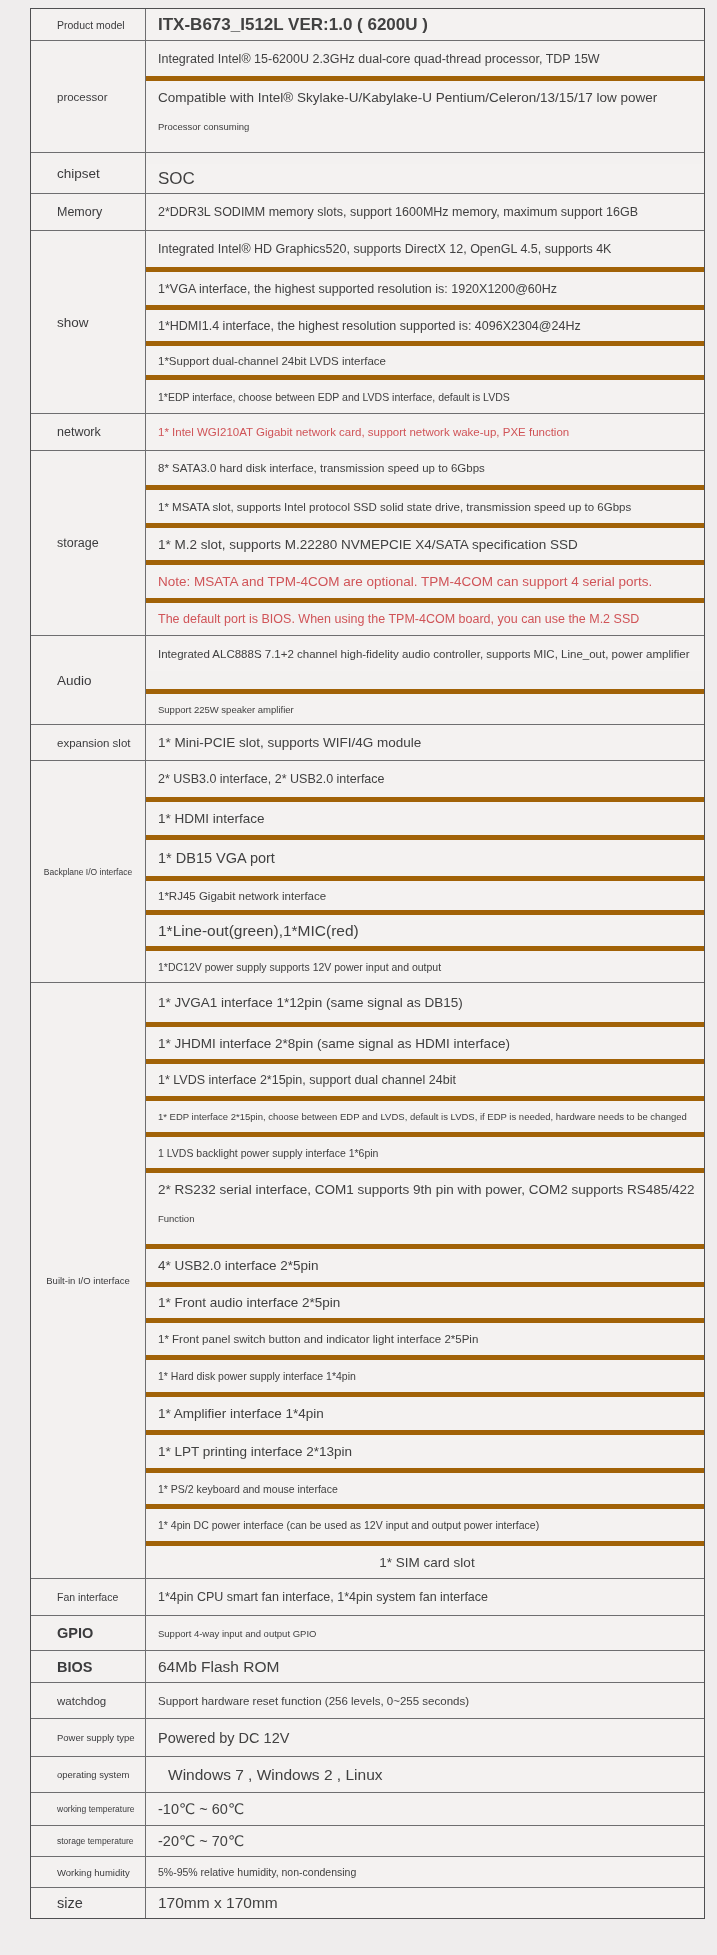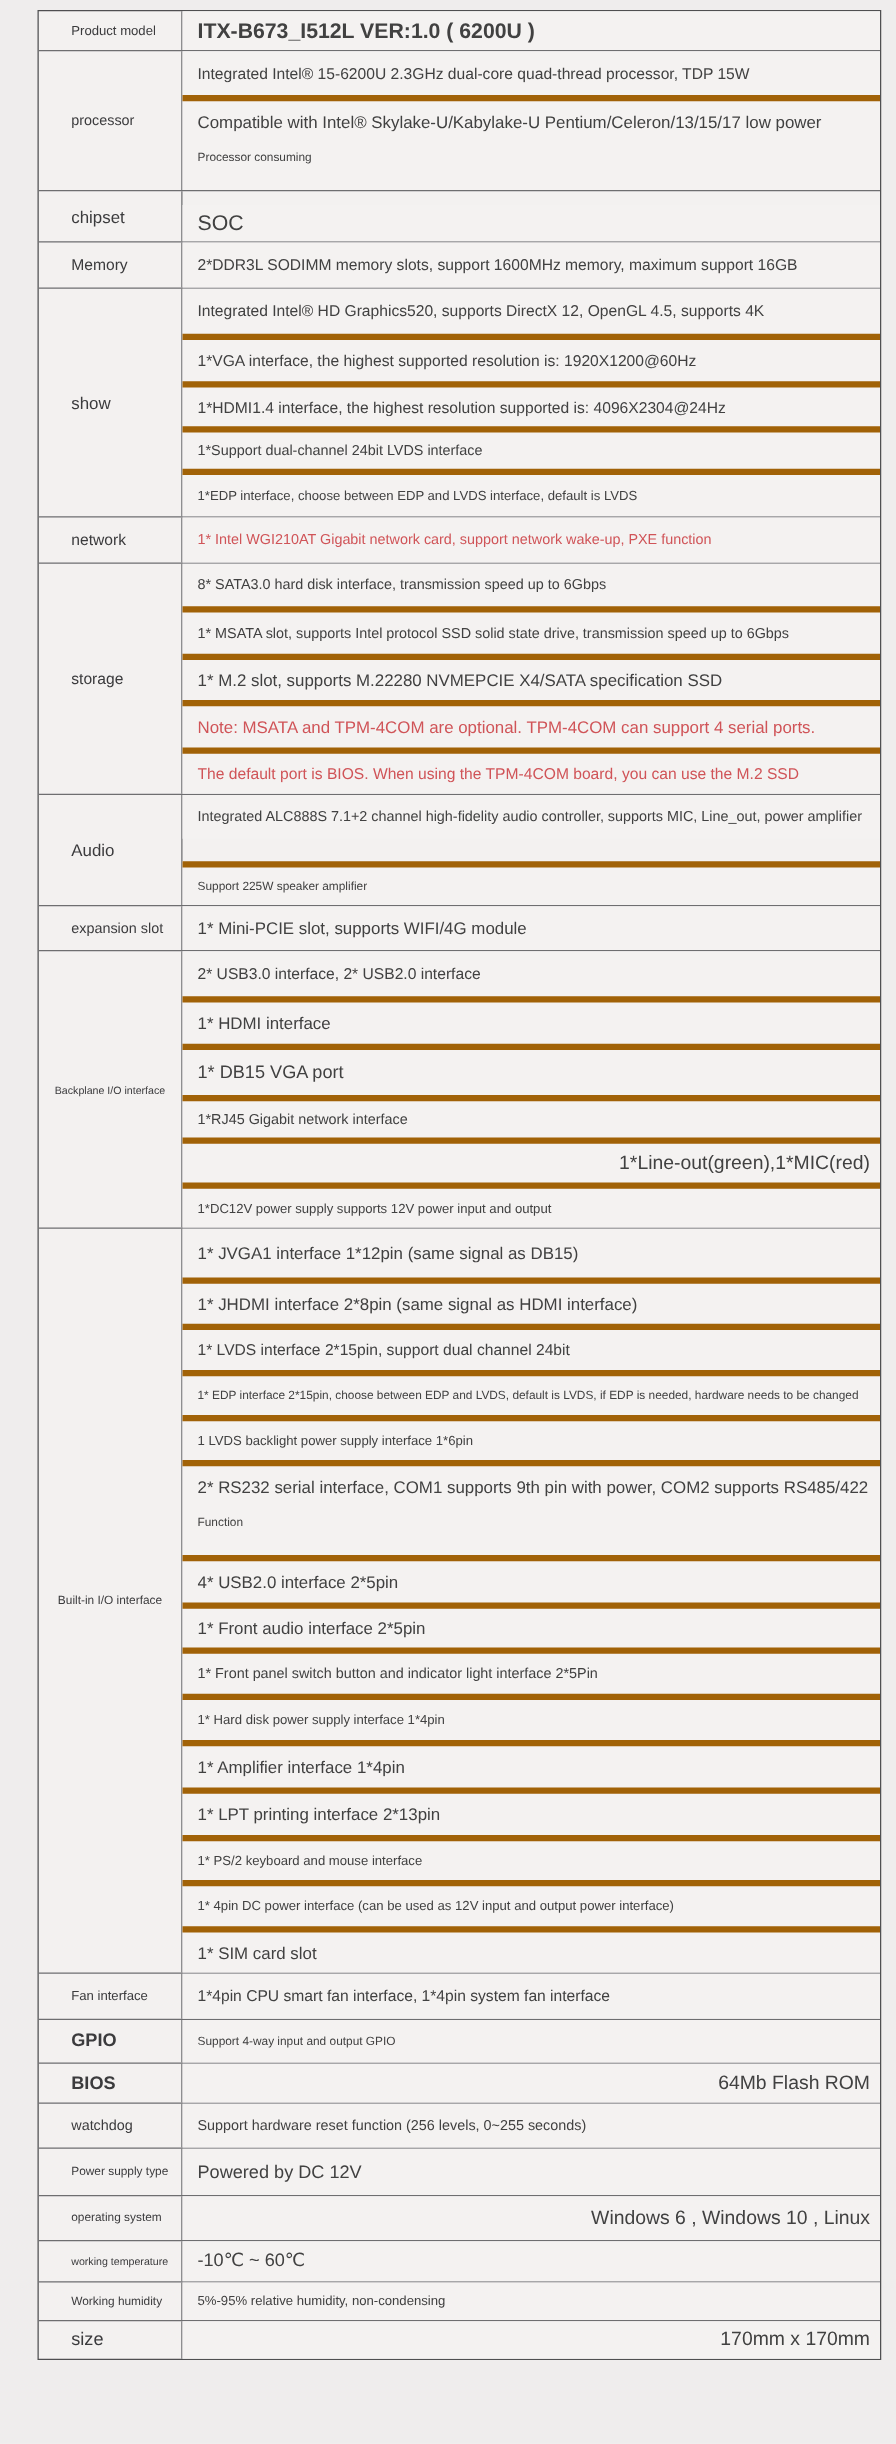--- a/index.html
+++ b/index.html
@@ -34,21 +34,21 @@
     padding-left:12px;padding-right:8px;
     background:#f4f2f1;
     overflow:hidden;
   }
   .value-cell:first-child{border-top:none;}
   .value-cell.twoline{justify-content:flex-start;}
   .sub2{margin-top:16px;}
   .f8{font-size:8.5px;}  .f9{font-size:9.5px;}
   .f10{font-size:10.5px;}.f11{font-size:11.5px;}
   .f12{font-size:12.5px;}.f13{font-size:13.5px;}
-  .f14{font-size:14.5px;}.f15{font-size:15.5px;text-align:right;}
+  .f14{font-size:14.5px;}.f15{font-size:15.5px;}
   .f16{font-size:17px;}
   .bold{font-weight:bold;}
   .red{color:#d05458;}
   .indent{padding-left:22px;}
   .line{display:block;white-space:nowrap;overflow:hidden;}
 </style>
 </head>
 <body>
 
 <div id="spec-table">
@@ -217,21 +217,21 @@
         </div>
         <div class="value-cell f13" style="height: 38px;">
           <span class="line">1* LPT printing interface 2*13pin</span>
         </div>
         <div class="value-cell f10" style="height: 36px;">
           <span class="line">1* PS/2 keyboard and mouse interface</span>
         </div>
         <div class="value-cell f10" style="height: 37px;">
           <span class="line">1* 4pin DC power interface (can be used as 12V input and output power interface)</span>
         </div>
-        <div class="value-cell f13" style="height: 37px;">
+        <div class="value-cell f13" style="height: 37px; text-align: center;">
           <span class="line">1* SIM card slot</span>
         </div>
       </div>
     </div>
     <div class="group">
       <div class="label-cell f10">Fan interface</div>
       <div class="cells">
         <div class="value-cell f12" style="height: 36px;">
           <span class="line">1*4pin CPU smart fan interface, 1*4pin system fan interface</span>
         </div>
@@ -266,29 +266,37 @@
       <div class="cells">
         <div class="value-cell f14" style="height: 37px;">
           <span class="line">Powered by DC 12V</span>
         </div>
       </div>
     </div>
     <div class="group">
       <div class="label-cell f9">operating system</div>
       <div class="cells">
         <div class="value-cell f15 indent" style="height: 35px;">
-          <span class="line">Windows 6 , Windows 10 , Linux</span>
+          <span class="line">Windows 7 , Windows 2 , Linux</span>
         </div>
       </div>
     </div>
     <div class="group">
       <div class="label-cell f8">working temperature</div>
       <div class="cells">
         <div class="value-cell f14" style="height: 32px;">
           <span class="line">-10℃ ~ 60℃</span>
+        </div>
+      </div>
+    </div>
+    <div class="group">
+      <div class="label-cell f8">storage temperature</div>
+      <div class="cells">
+        <div class="value-cell f14" style="height: 30px;">
+          <span class="line">-20℃ ~ 70℃</span>
         </div>
       </div>
     </div>
     <div class="group">
       <div class="label-cell f9">Working humidity</div>
       <div class="cells">
         <div class="value-cell f10" style="height: 30px;">
           <span class="line">5%-95% relative humidity, non-condensing</span>
         </div>
       </div>

